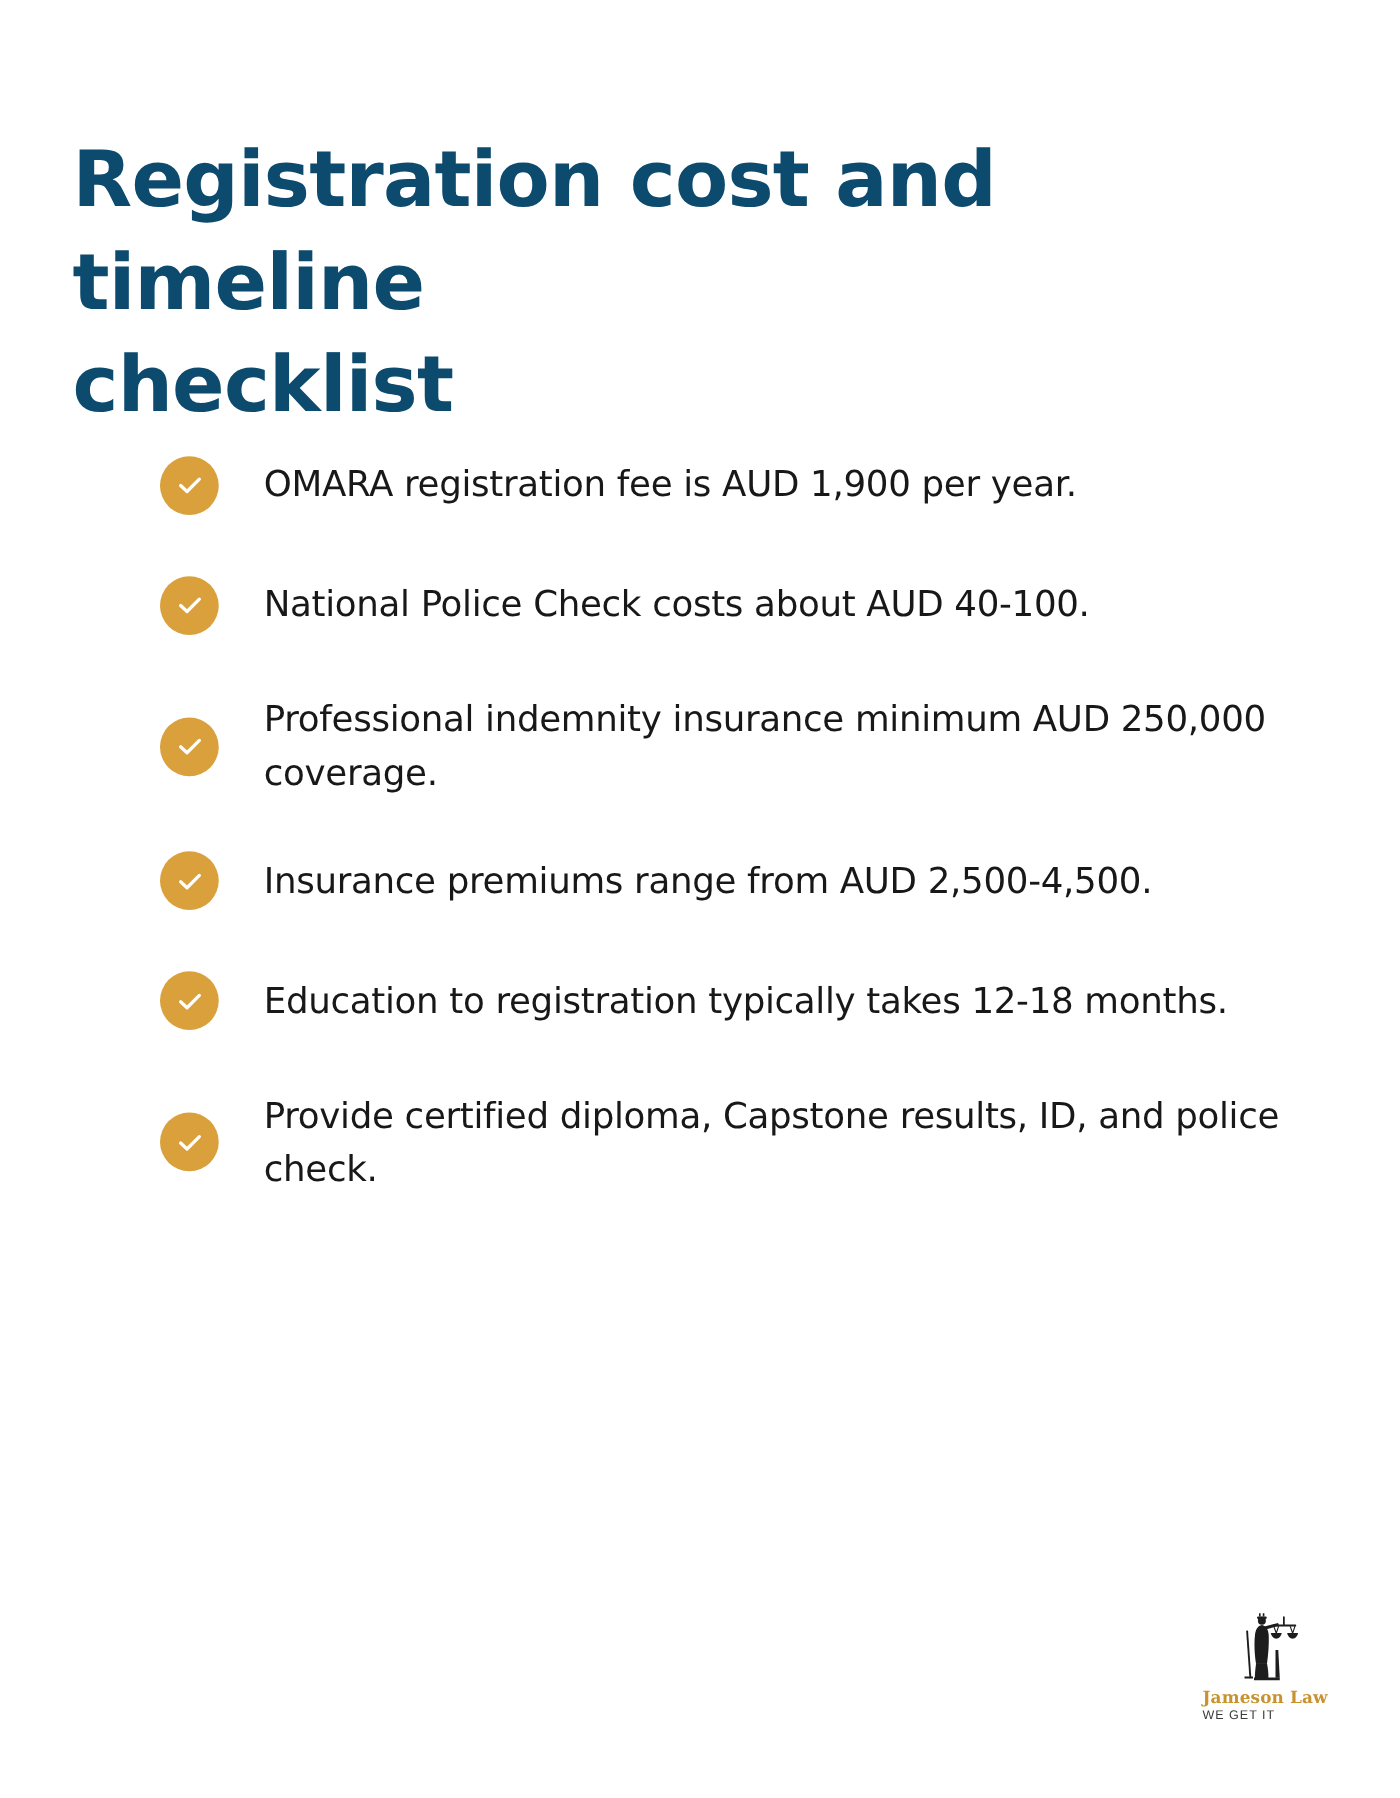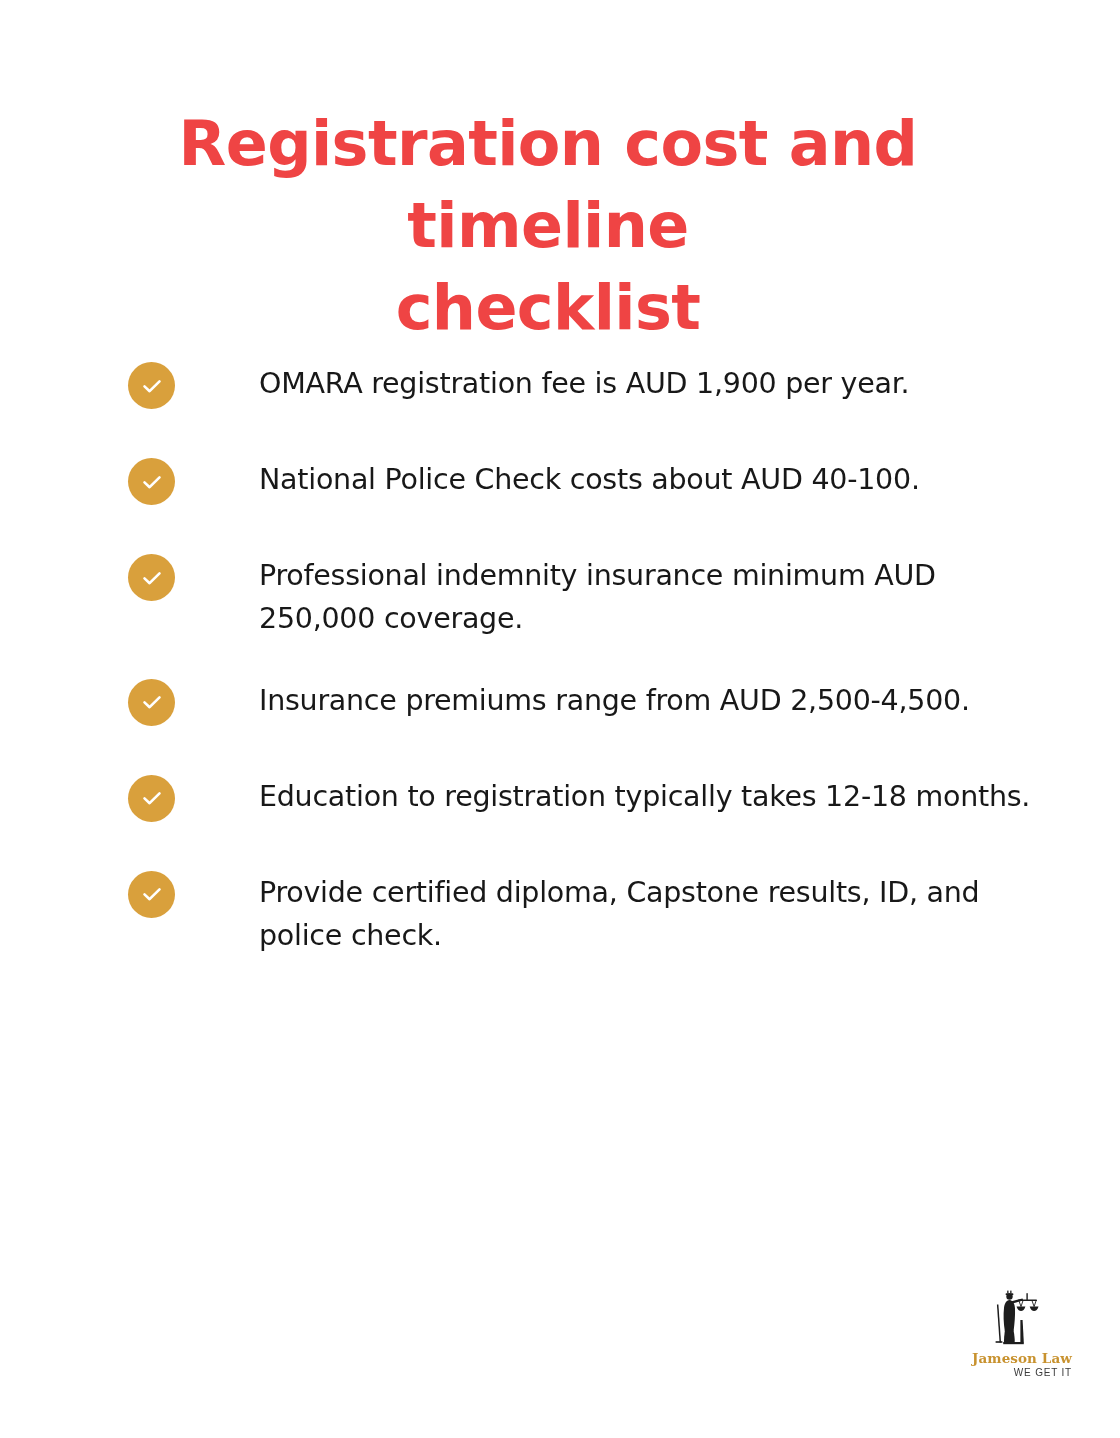--- a/index.html
+++ b/index.html
@@ -29,42 +29,40 @@
     position: absolute;
     left: 58px;
     top: 103px;
     width: 980px;
     margin: 0;
     font-family: "DejaVu Sans", sans-serif;
     font-weight: 700;
     font-size: 62px;
     line-height: 1.32;
     letter-spacing: -0.6px;
-    color: #ef4444;
+    color: #0c4a6e;
     white-space: pre-line;
-    text-align: center;
   }
 
   
   .checklist {
     position: absolute;
     left: 128px;
     top: 362px;
     width: 930px;
     margin: 0;
     padding: 0;
     list-style: none;
   }
 
   .check-item {
     display: flex;
-    align-items: flex-start;
+    align-items: center;
     min-height: 52px;
     margin-bottom: 44px;
-    gap: 48px;
   }
   .check-item:last-child {
     margin-bottom: 0;
   }
   .check-item.two-line {
     margin-bottom: 38px;
   }
 
   .check-badge {
     flex: 0 0 auto;
@@ -91,21 +89,21 @@
     color: #181818;
     letter-spacing: -0.25px;
   }
 
   
   .logo {
     position: absolute;
     left: 962px;
     top: 1288px;
     width: 110px;
-    text-align: right;
+    text-align: left;
   }
   .logo-mark {
     display: block;
     margin: 0 auto;
     width: 56px;
     height: 62px;
   }
   .logo-name {
     margin: 1px 0 0 0;
     font-family: "DejaVu Serif", serif;

